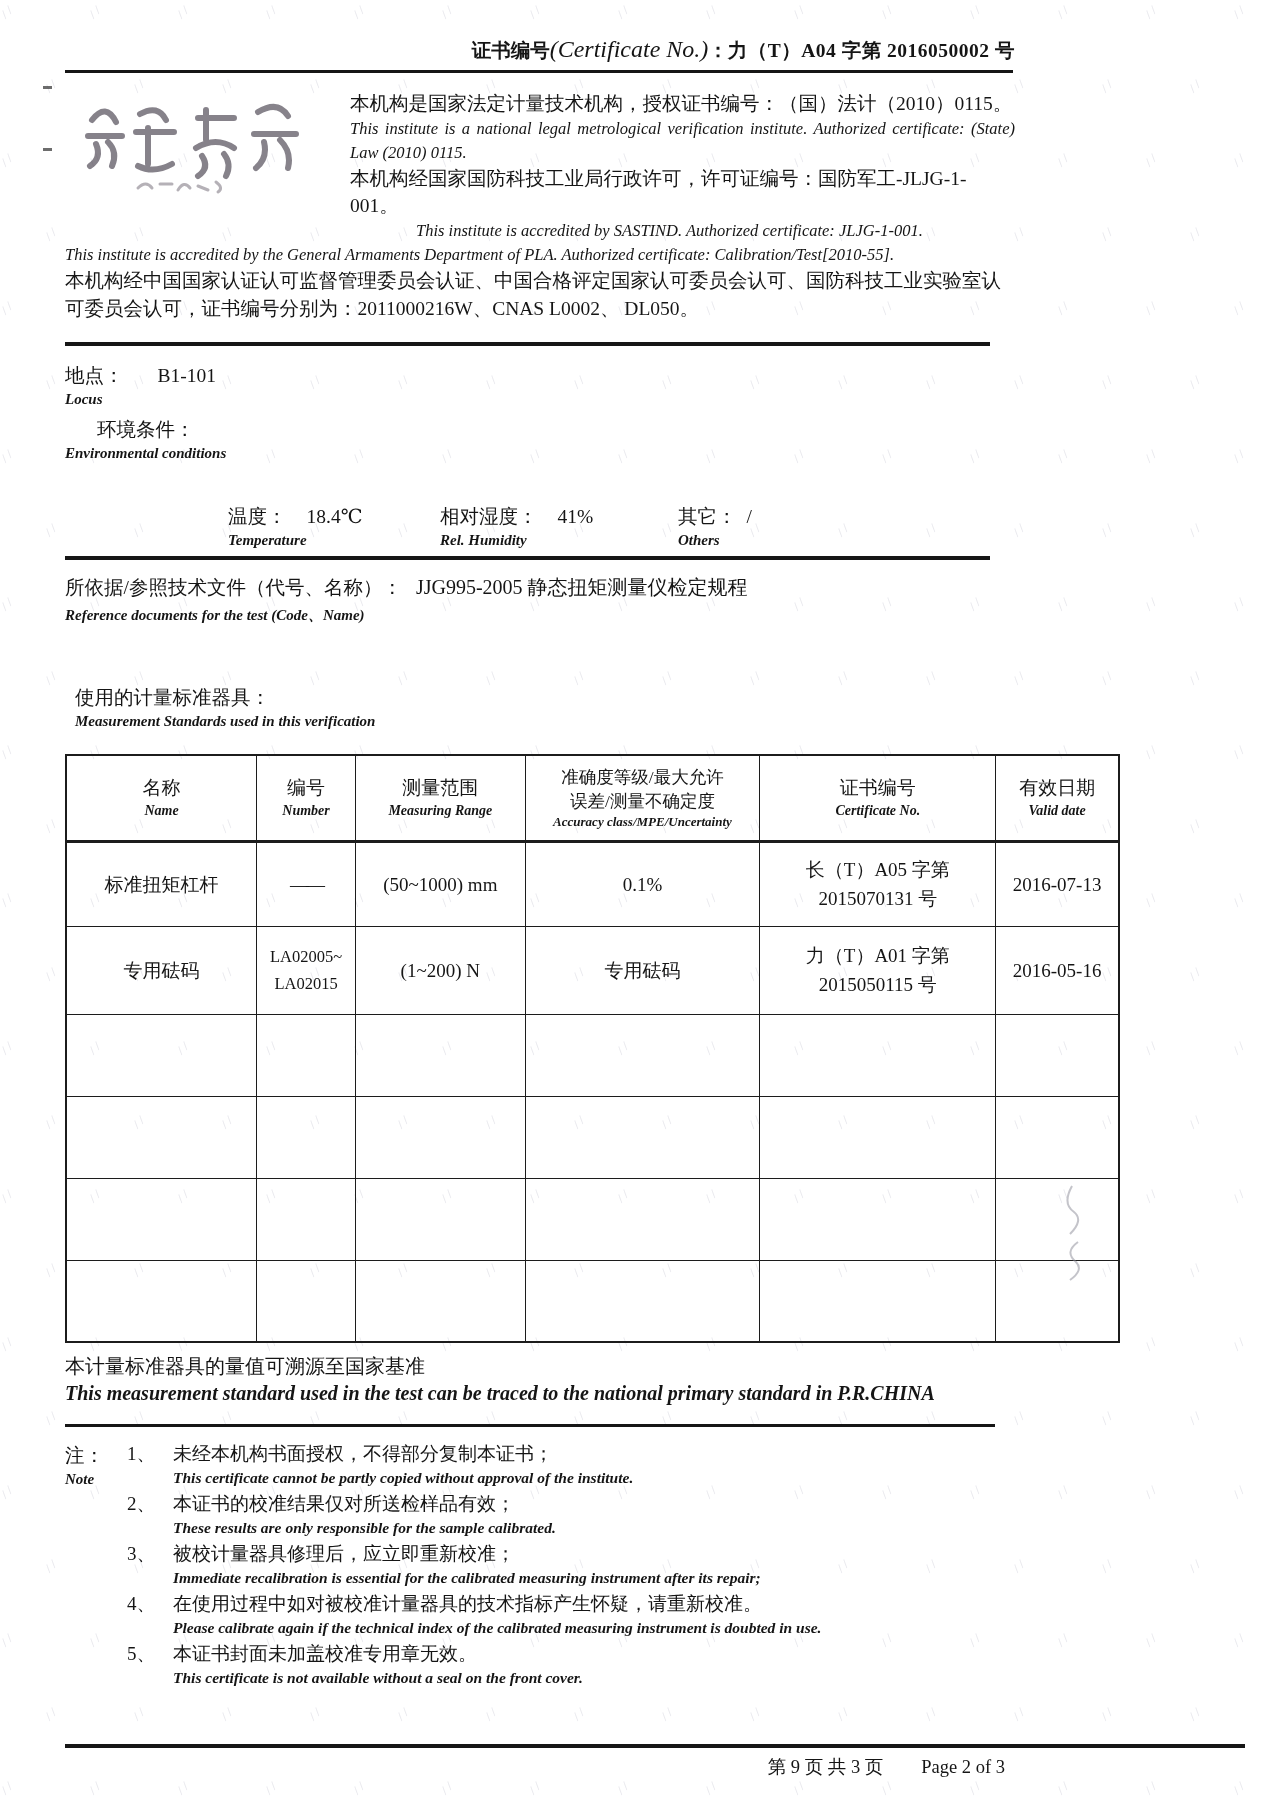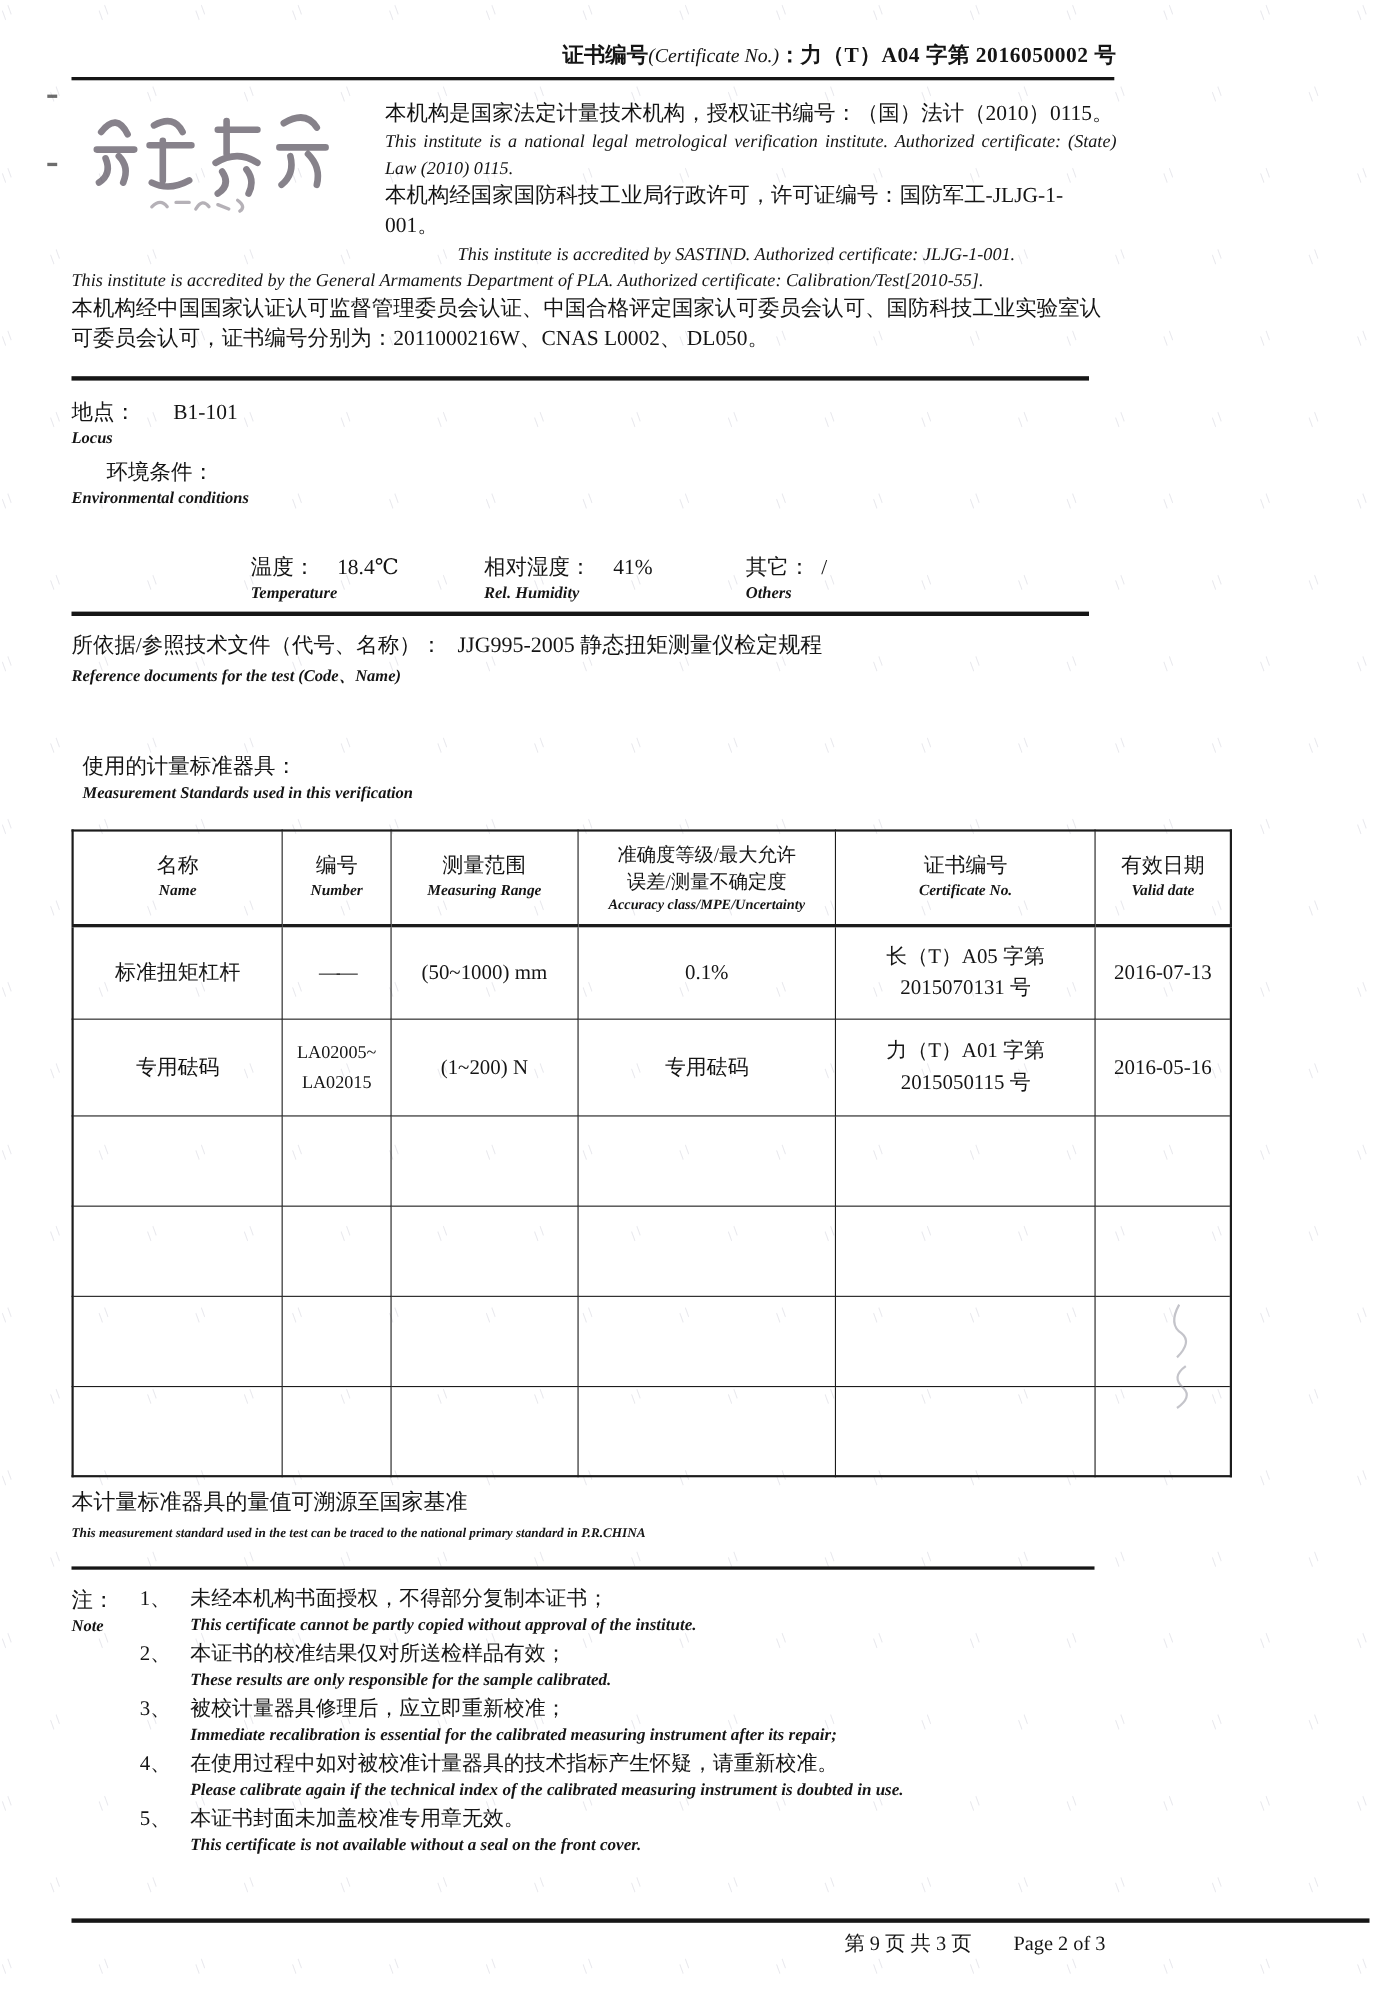--- a/index.html
+++ b/index.html
@@ -12,21 +12,21 @@
   .zh{font-size:19.5px;line-height:27px;}
   .en{font-style:italic;font-size:16.5px;line-height:24px;}
   .en-b{font-style:italic;font-weight:bold;font-size:15px;line-height:21px;}
   
   #watermark{position:absolute;inset:0;pointer-events:none;overflow:hidden;}
   #watermark span{position:absolute;transform:rotate(-45deg);font-size:10px;
     color:rgba(105,105,135,0.16);letter-spacing:1px;font-family:"DejaVu Sans Mono",monospace;}
   
   .cert-line{position:absolute;top:36px;left:65px;width:950px;text-align:right;white-space:nowrap;}
   .cert-line .lbl{font-weight:bold;font-size:19.5px;}
-  .cert-line .lbl-en{font-style:italic;font-size:18px;}
+  .cert-line .lbl-en{font-style:italic;font-size:24px;}
   .cert-line .val{font-weight:bold;font-size:19.5px;letter-spacing:0.5px;}
   
   .intro{position:absolute;top:90px;left:65px;width:950px;}
   .intro p{margin:0;}
   .intro-indent{margin-left:285px;width:665px;}
   .intro-indent .en.just{text-align:justify;}
   .intro-indent .en.shift{margin-left:66px;}
   
   .locus-block{position:absolute;top:362px;left:65px;}
   .locus-block .val{margin-left:34px;}
@@ -47,21 +47,21 @@
   table.std thead th{border-bottom:3px solid #1c1c1c;}
   th .h-zh{font-weight:normal;font-size:19px;line-height:26px;white-space:pre-line;}
   th .h-en{font-weight:bold;font-style:italic;font-size:14px;line-height:19px;white-space:pre-line;}
   th .h-zh.small{font-size:17.5px;line-height:24px;}
   th .h-en.small{font-size:13px;line-height:17px;}
   td .c{font-size:19px;line-height:29px;white-space:pre-line;}
   tr.hrow{height:86px;} tr.r1{height:85px;} tr.r2{height:88px;} tr.re{height:82px;}
   
   .trace{position:absolute;top:1352px;left:65px;width:980px;}
   .trace .zh{font-size:20px;line-height:29px;}
-  .trace .en-b{font-size:12px;line-height:24px;}
+  .trace .en-b{font-size:20px;line-height:24px;}
   
   .notes{position:absolute;top:1440px;left:65px;width:965px;}
   .notes-label{position:absolute;left:0;top:2px;}
   .note-items{margin-left:62px;}
   .note-item{display:grid;grid-template-columns:46px 1fr;margin-bottom:2px;}
   .note-no{font-size:19px;line-height:27px;}
   .note-zh{font-size:19px;line-height:27px;}
   .note-en{font-style:italic;font-weight:bold;font-size:15.5px;line-height:21px;}
   
   .footer-text{position:absolute;top:1754px;left:65px;width:940px;text-align:right;white-space:nowrap;}

